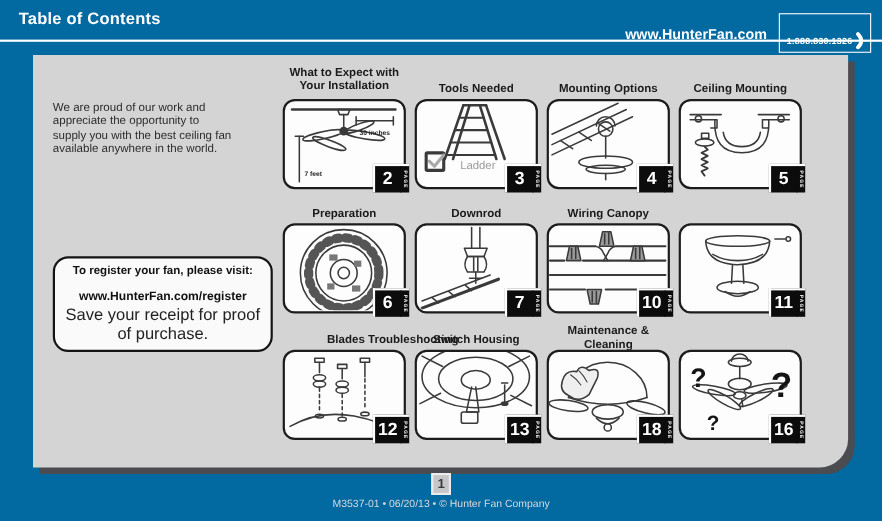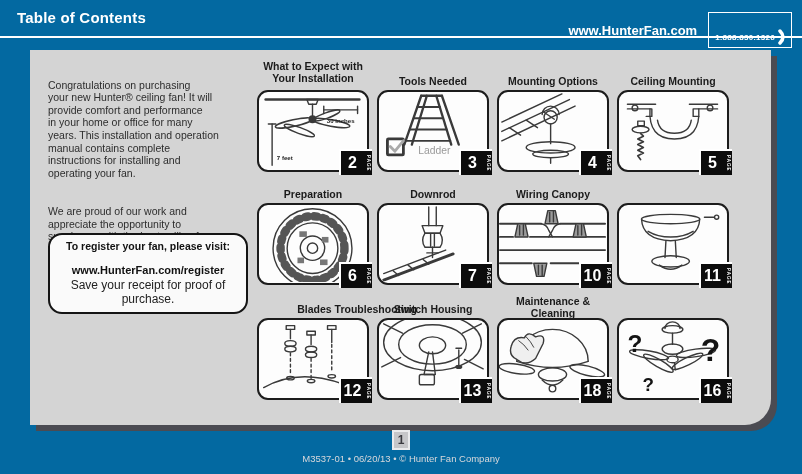--- a/index.html
+++ b/index.html
@@ -20,21 +20,21 @@
           border-radius:0 0 26px 0; box-shadow:6px 6px 0 #4b4b52; }
 
   .intro { position:absolute; left:18px; top:16px; width:210px; color:#2d2d2d; font-size:10.5px;
            line-height:12.6px; white-space:pre-line; }
   .intro .p2 { margin-top:13px; }
 
   .reg-box { position:absolute; left:18px; top:183px; width:200px; background:#fafafa;
              border:2px solid #141414; border-radius:14px; padding:5px 4px 6px; text-align:center; }
   .reg-l1 { font-size:10.5px; font-weight:bold; color:#111; }
   .reg-l2 { font-size:11px; font-weight:bold; color:#111; margin-top:12px; }
-  .reg-l3 { font-size:12px; color:#222; margin-top:2px; }
+  .reg-l3 { font-size:15px; color:#222; margin-top:2px; }
 
   
   .cell-title { position:absolute; font-size:10.5px; font-weight:bold; color:#1b1b1b; text-align:center;
                 line-height:11.5px; white-space:pre-line; }
   .nowrap { white-space:nowrap; }
   .thumb { position:absolute; width:112px; height:82px; background:#fdfdfd;
            border:2.5px solid #1c1c1c; border-radius:11px; }
   .thumb svg { position:absolute; left:0; top:0; width:107px; height:77px; stroke:#3a3a3a; fill:none;
                stroke-width:1.5; stroke-linecap:round; stroke-linejoin:round; border-radius:8px; }
   .badge { position:absolute; right:-5px; bottom:-5px; display:flex; background:#0c0c0c;
@@ -66,28 +66,20 @@
           <path d="M2,2 q6,6 0,12" stroke="#ffffff" stroke-width="3.5" fill="none" stroke-linecap="round"></path>
         </svg>
       </span>
     </div>
   </div>
   <div class="rule"></div>
 
   <div class="card">
 
     <div class="intro">
-      <div class="p1">Congratulations on purchasing
-your new Hunter® ceiling fan!  It will
-provide comfort and performance
-in your home or office for many
-years. This installation and operation
-manual contains complete
-instructions for installing and
-operating your fan.</div>
       <div class="p2">We are proud of our work and
 appreciate the opportunity to
 supply you with the best ceiling fan
 available anywhere in the world.</div>
     </div>
 
     <div class="reg-box">
       <div class="reg-l1">To register your fan, please visit:</div>
       <div class="reg-l2">www.HunterFan.com/register</div>
       <div class="reg-l3">Save your receipt for proof of purchase.</div>

